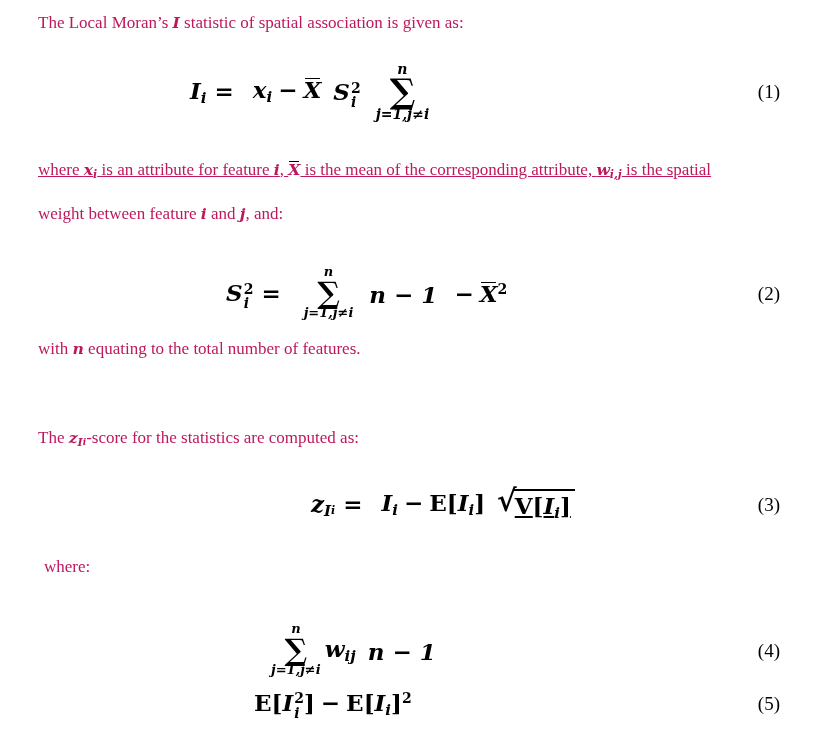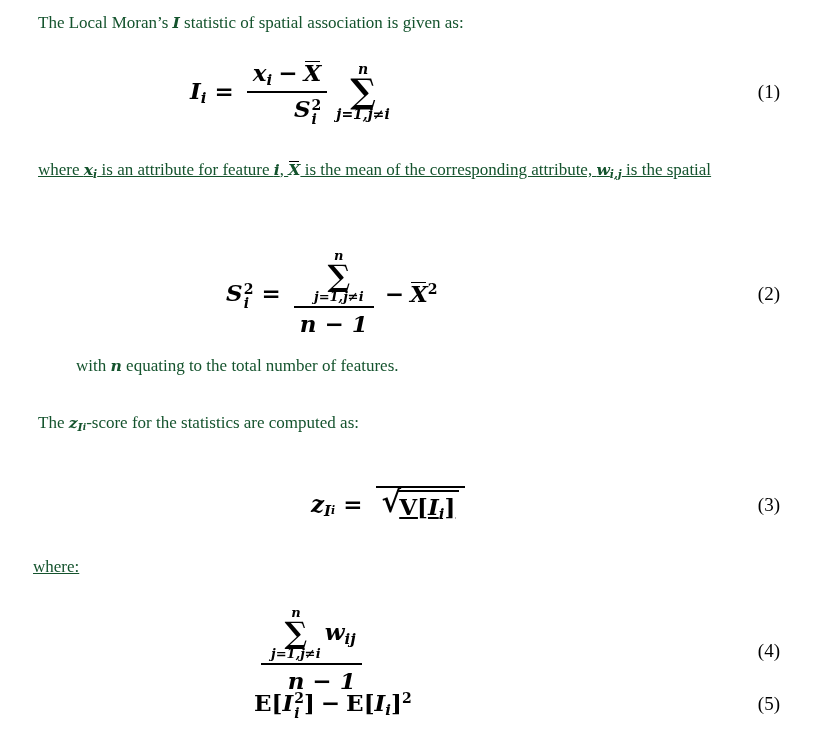--- a/index.html
+++ b/index.html
@@ -4,21 +4,21 @@
 <title>Local Moran's I</title>
 <style>
   html,body { margin:0; padding:0; background:#ffffff; }
   .page {
     position:relative; width:826px; height:755px; background:#fff; color:#000;
     font-family:"Liberation Serif", serif; overflow:hidden;
   }
   
   .para {
     position:absolute; font-size:17px; line-height:22px;
-    white-space:nowrap; color:#14532d;
+    white-space:nowrap; color:#be185d;
   }
   .mi {
     font-family:"DejaVu Serif", serif; font-style:italic; font-weight:bold;
     font-size:0.92em;
   }
   .bsub { font-size:11px; vertical-align:-3px; }
   .bsub2 { font-size:9px; vertical-align:-2px; }
   
   .bar { position:relative; display:inline-block; }
   .bar::before {
@@ -43,21 +43,21 @@
   .s2 { font-size:11px; vertical-align:-2px; }
   .msup { font-size:14px; vertical-align:8px; }
   
   .stack {
     display:inline-flex; flex-direction:column; align-items:flex-start;
     font-size:14px; line-height:1.02; vertical-align:middle;
     margin-left:1px; position:relative; top:1px;
   }
   
   .frac {
-    display:inline-flex; flex-direction:column; align-items:flex-end;
+    display:inline-flex; flex-direction:row; align-items:center;
     margin:12px 5px;
   }
   .fnum { display:inline-flex; align-items:center; padding:0 6px 2px 6px; }
   .fden { display:inline-flex; align-items:center; padding:2px 6px 0 6px; }
   .fbar { align-self:stretch; height:0; border-top:2.4px solid #000; }
   
   .bigsum {
     display:inline-flex; flex-direction:column; align-items:center;
     line-height:1; margin:0 4px;
   }
@@ -80,23 +80,23 @@
   }
   
   .eq1row { top:50px;  height:84px;  padding-left:190px; }
   .eq2row { top:243px; height:102px; padding-left:226px; }
   .eq3row { top:463px; height:84px;  padding-left:311px; }
   .eq4row { top:599px; height:104px; padding-left:256px; }
   .eq5row { top:682px; height:44px;  padding-left:254px; }
   .p1   { top:12px;  left:38px; }
   .p2l1 { top:159px; left:38px;text-decoration:underline; }
   .p2l2 { top:203px; left:38px; }
-  .p3   { top:355px; left:38px;margin-left:38px; }
-  .p4   { top:412px; left:38px; }
-  .p5   { top:556px; left:33px;text-decoration:underline; }
+  .p3   { top:338px; left:38px; }
+  .p4   { top:427px; left:38px; }
+  .p5   { top:556px; left:44px; }
 </style>
 </head>
 <body>
 
 <div class="page">
 
   <div class="para p1">
     <span>The Local Moran’s </span><span class="mi">I</span><span> statistic of spatial association is given as:</span>
   </div>
 
@@ -120,20 +120,23 @@
         <span class="sigma">∑</span>
         <span class="slim">j=1,j≠i</span>
       </span>
     </span>
     <span class="eqnum">(1)</span>
   </div>
 
   <div class="para p2l1">
     <span>where </span><span class="mi"><span>x</span><span class="bsub">i</span></span><span> is an attribute for feature </span><span class="mi">i</span><span>, </span><span class="mi bar">X</span><span> is the mean of the corresponding attribute, </span><span class="mi"><span>w</span><span class="bsub">i,j</span></span><span> is the spatial</span>
   </div>
+  <div class="para p2l2">
+    <span>weight between feature </span><span class="mi">i</span><span> and </span><span class="mi">j</span><span>, and:</span>
+  </div>
 
   <div class="eqrow eq2row">
     <span class="eqcontent">
       <span class="grp"><span class="it">S</span><span class="stack">
             <span class="up">2</span>
             <span class="it">i</span>
           </span><span class="meq">=</span></span>
       <span class="frac">
         <span class="fnum">
           <span class="bigsum small">
@@ -157,20 +160,23 @@
   </div>
 
   <div class="para p4">
     <span>The </span><span class="mi"><span>z</span><span class="bsub">I</span><span class="bsub2">i</span></span><span>-score for the statistics are computed as:</span>
   </div>
 
   <div class="eqrow eq3row">
     <span class="eqcontent">
       <span class="grp"><span class="it">z</span><span class="it s1">I</span><span class="it s2">i</span><span class="meq">=</span></span>
       <span class="frac">
+        <span class="fnum">
+            <span class="grp"><span class="it">I</span><span class="it s1">i</span><span class="mmin">−</span><span class="up">E</span><span class="up">[</span><span class="it">I</span><span class="it s1">i</span><span class="up">]</span></span>
+          </span>
         <span class="fbar"></span>
         <span class="fden">
           <span class="sqrt">
               <span class="rad">√</span>
               <span class="radicand"><span class="up">V</span><span class="up">[</span><span class="it">I</span><span class="it s1">i</span><span class="up">]</span></span>
             </span>
         </span>
       </span>
     </span>
     <span class="eqnum">(3)</span>

